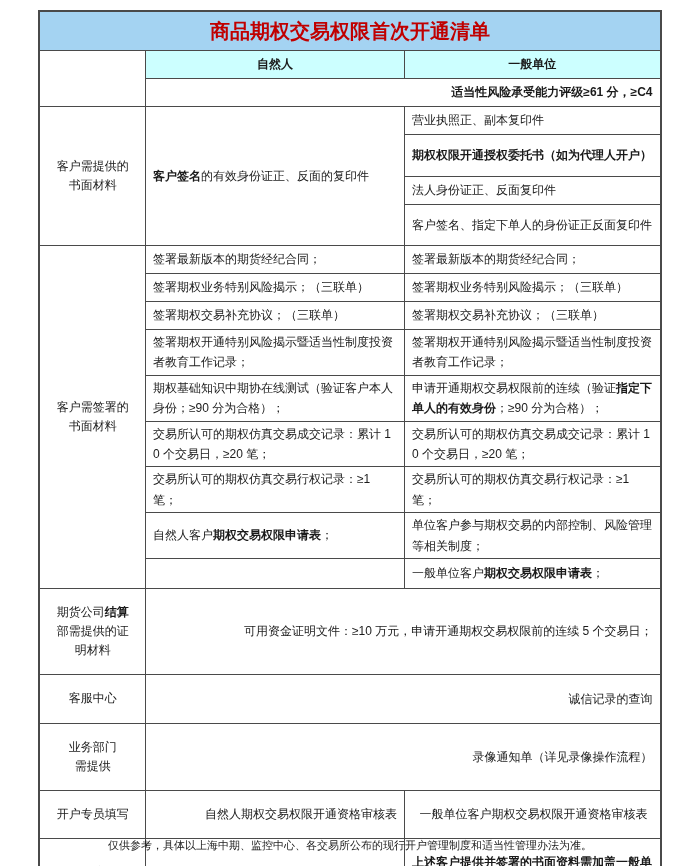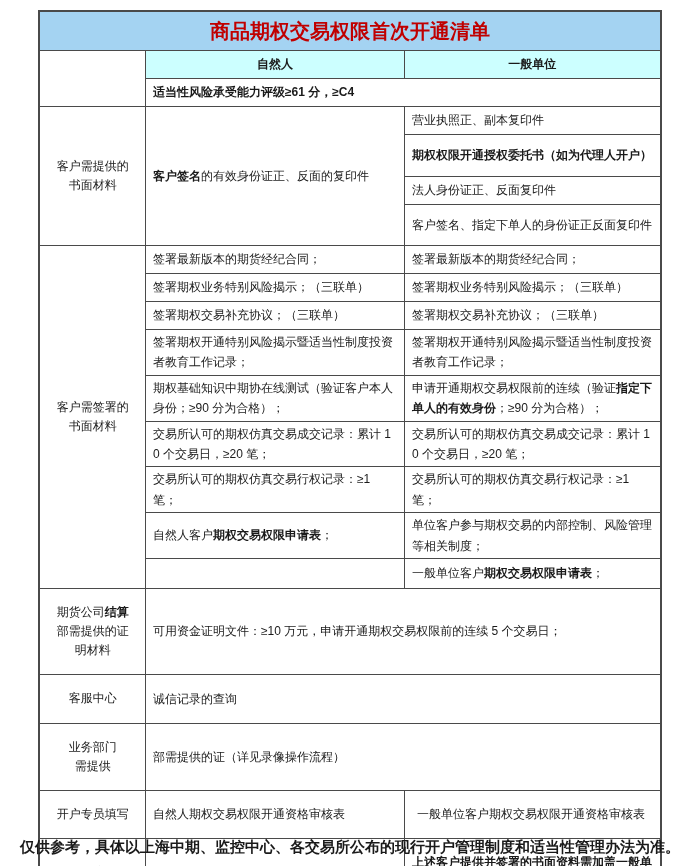--- a/index.html
+++ b/index.html
@@ -25,25 +25,25 @@
     font-weight:bold; text-align:center; font-size:20px;
   }
   .colhead {
     background:var(--header-bg,#ccffff);
     font-weight:bold; text-align:center;
   }
   .label-cell {
     text-align:center; white-space:pre-line;
     padding:14px 12px; line-height:1.6;
   }
-  .center { text-align:left; }
+  .center { text-align:right; }
   .bold { font-weight:bold; }
   .footer-note {
     position:absolute; left:0; right:0; top:838px;
-    text-align:center; font-size:15px; font-weight:bold; color:#1a1a1a;
+    text-align:center; font-size:11px; font-weight:normal; color:#1a1a1a;
   }
 </style>
 </head>
 <body>
 
 <table class="checklist">
   <colgroup>
     <col style="width:106px">
       <col style="width:259px">
       <col style="width:256px">
@@ -135,21 +135,21 @@
   </tr>
 
   <tr style="height:25px">
     <td class="label-cell">客服中心</td>
     <td colspan="2" class="center">诚信记录的查询</td>
   </tr>
 
   <tr style="height:38px">
     <td class="label-cell">业务部门
 需提供</td>
-    <td colspan="2" class="center">部需提供的证（详见录像操作流程）</td>
+    <td colspan="2" class="center">录像通知单（详见录像操作流程）</td>
   </tr>
 
   <tr style="height:40px">
     <td class="label-cell">开户专员填写</td>
     <td class="center">自然人期权交易权限开通资格审核表</td>
     <td class="center" style="padding:2px 12px">一般单位客户期权交易权限开通资格审核表</td>
   </tr>
 
   <tr style="height:68px">
     <td class="label-cell">备注</td>

